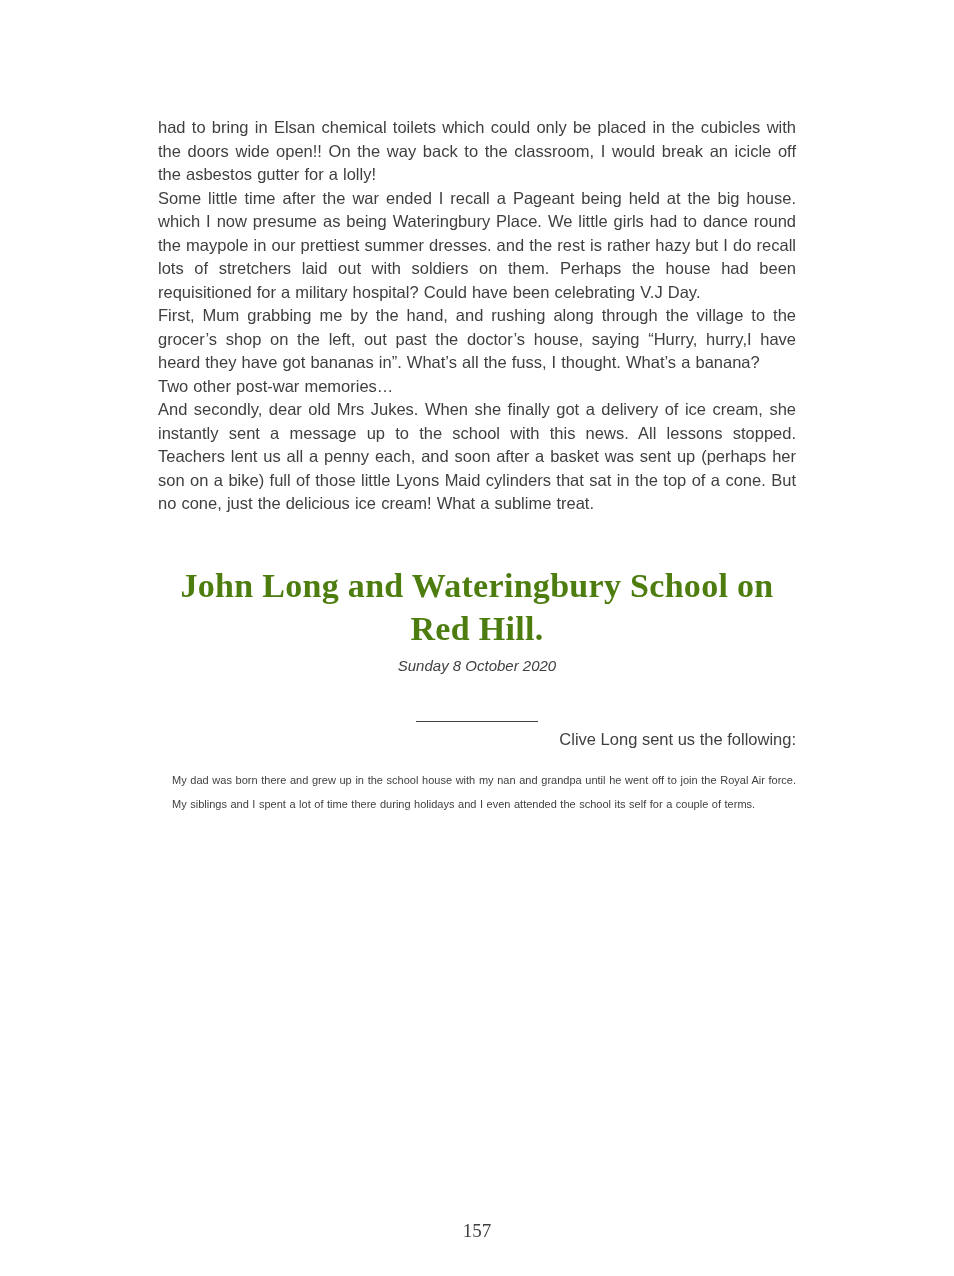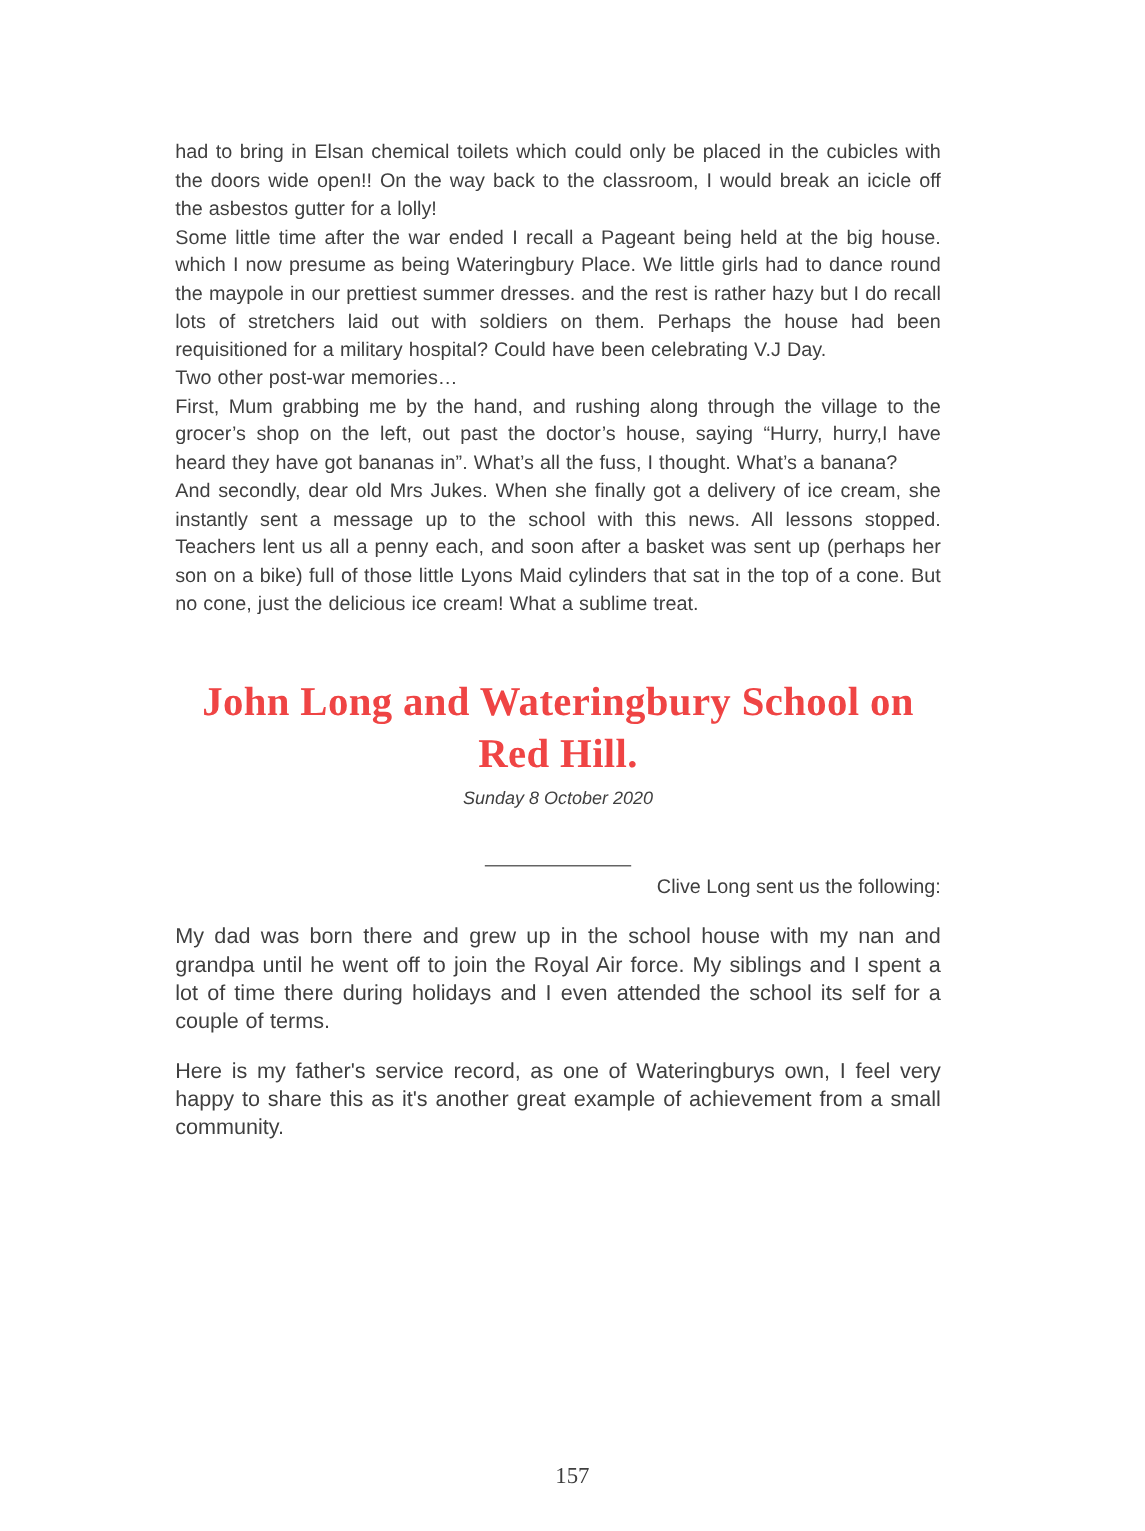--- a/index.html
+++ b/index.html
@@ -11,40 +11,40 @@
     position: relative;
     width: 954px;
     height: 1276px;
     background: #ffffff;
     font-family: "Liberation Sans", "DejaVu Sans", sans-serif;
     color: #3f3f3f;
     overflow: hidden;
   }
   .content {
     position: absolute;
-    left: 146px;
+    left: 158px;
     top: 116px;
     width: 638px;
   }
   .memoir p {
     margin: 0;
     font-size: 16.5px;
     line-height: 23.5px;
     font-weight: 300;
     text-align: justify;
     word-spacing: 0.5px;
   }
   h1.article-title {
     margin: 48px 0 0 0;
     text-align: center;
     font-family: "Liberation Serif", "DejaVu Serif", serif;
     font-weight: 700;
     font-size: 34px;
     line-height: 43px;
-    color: #ef4444;
+    color: #4d7c0f;
     letter-spacing: 0.3px;
   }
   .article-date {
     margin-top: 6px;
     text-align: center;
     font-style: italic;
     font-weight: 300;
     font-size: 15px;
     line-height: 20px;
     color: #3f3f3f;
@@ -57,22 +57,22 @@
     border-top: 1px solid #3f3f3f;
   }
   .intro {
     margin: 0;
     font-size: 16.5px;
     line-height: 23.5px;
     font-weight: 300;
     text-align: right;
   }
   .article-p {
-    margin: 18px 0 0 0;
-    font-size: 18px;
+    margin: 18px 0 0 14px;
+    font-size: 11px;
     line-height: 23.5px;
     font-weight: 300;
     text-align: justify;
     word-spacing: 0.5px;
   }
   .page-number {
     position: absolute;
     left: 0;
     right: 0;
     bottom: 34px;
@@ -84,32 +84,31 @@
 </style>
 </head>
 <body>
 
 <div class="page">
   <div class="content">
 
     <section class="memoir">
       <p>had to bring in Elsan chemical toilets which could only be placed in the cubicles with the doors wide open!! On the way back to the classroom, I would break an icicle off the asbestos gutter for a lolly!</p>
       <p>Some little time after the war ended I recall a Pageant being held at the big house. which I now presume as being Wateringbury Place. We little girls had to dance round the maypole in our prettiest summer dresses. and the rest is rather hazy but I do recall lots of stretchers laid out with soldiers on them. Perhaps the house had been requisitioned for a military hospital? Could have been celebrating V.J Day.</p>
+      <p>First, Mum grabbing me by the hand, and rushing along through the village to the grocer’s shop on the left, out past the doctor’s house, saying “Hurry, hurry,I have heard they have got bananas in”. What’s all the fuss, I thought. What’s a banana?</p>
       <p>Two other post-war memories…</p>
-      <p>First, Mum grabbing me by the hand, and rushing along through the village to the grocer’s shop on the left, out past the doctor’s house, saying “Hurry, hurry,I have heard they have got bananas in”. What’s all the fuss, I thought. What’s a banana?</p>
       <p>And secondly, dear old Mrs Jukes. When she finally got a delivery of ice cream, she instantly sent a message up to the school with this news. All lessons stopped. Teachers lent us all a penny each, and soon after a basket was sent up (perhaps her son on a bike) full of those little Lyons Maid cylinders that sat in the top of a cone. But no cone, just the delicious ice cream! What a sublime treat.</p>
     </section>
 
     <h1 class="article-title">John Long and Wateringbury School on Red Hill.</h1>
 
     <div class="article-date">Sunday 8 October 2020</div>
 
     <hr class="divider">
 
     <p class="intro">Clive Long sent us the following:</p>
 
     <p class="article-p">My dad was born there and grew up in the school house with my nan and grandpa until he went off to join the Royal Air force. My siblings and I spent a lot of time there during holidays and I even attended the school its self for a couple of terms.</p>
-    <p class="article-p">Here is my father's service record, as one of Wateringburys own, I feel very happy to share this as it's another great example of achievement from a small community.</p>
 
   </div>
 
   <div class="page-number">157</div>
 </div>
 
 </body></html>

